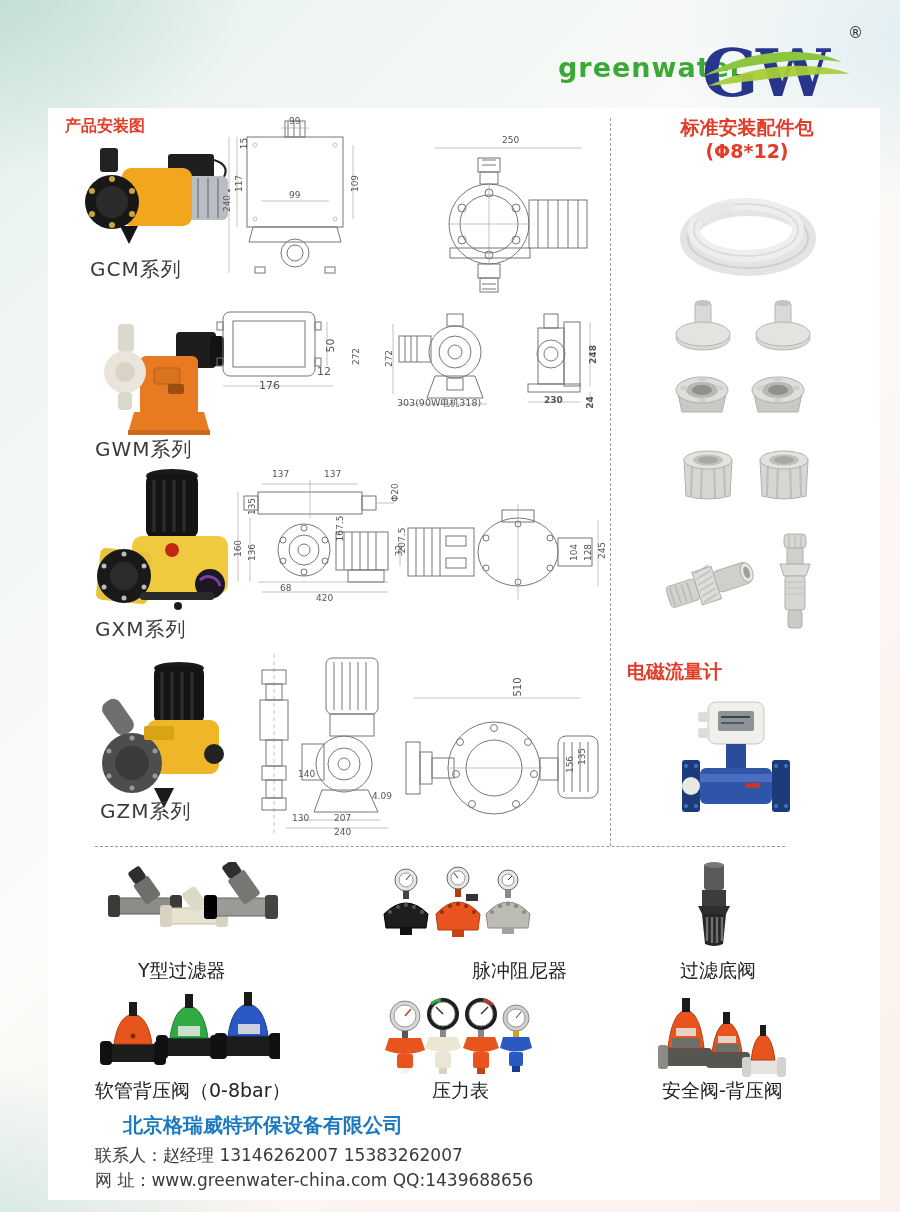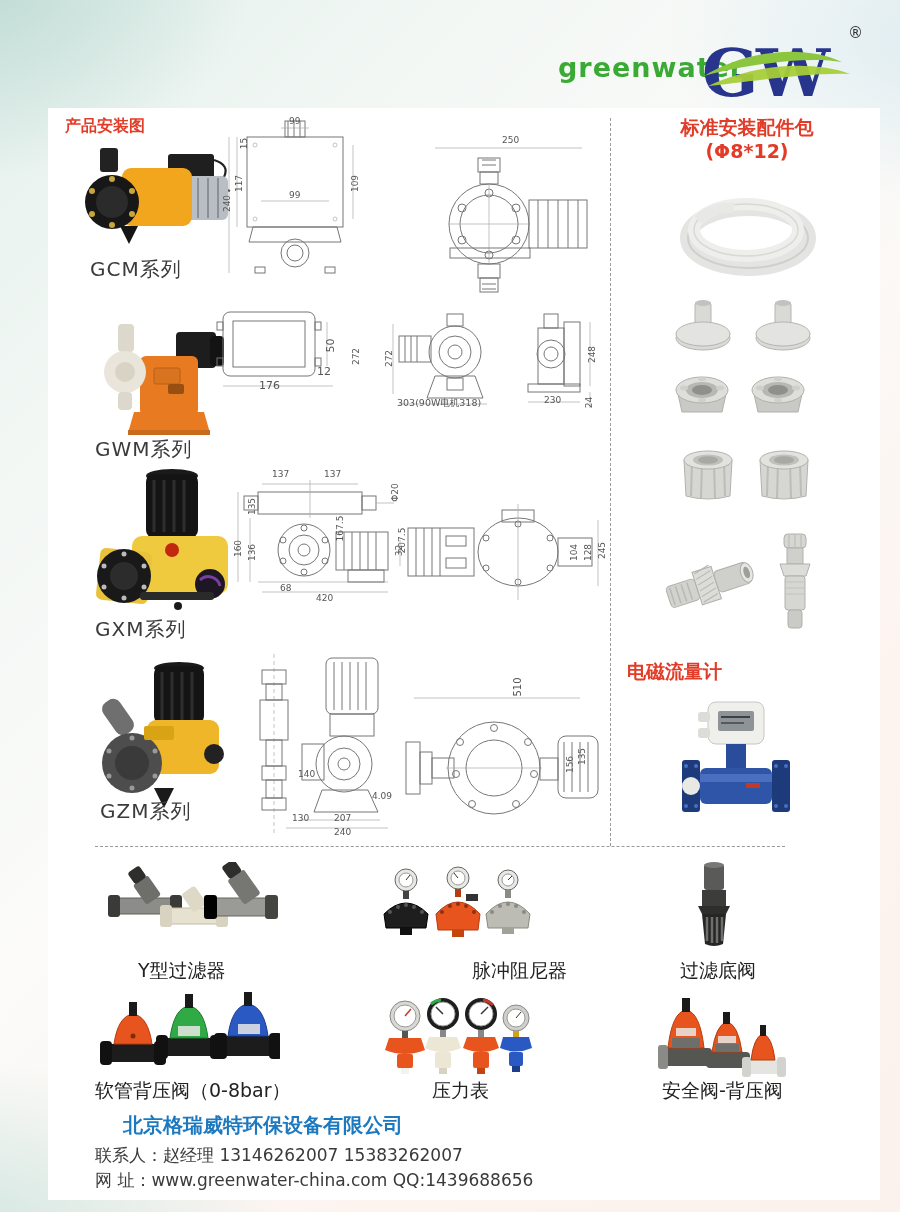--- a/index.html
+++ b/index.html
@@ -181,21 +181,21 @@
         <circle cx="72" cy="42" r="16"></circle>
         <circle cx="72" cy="42" r="7"></circle>
       <rect x="64" y="4" width="16" height="12"></rect>
       <rect x="64" y="68" width="16" height="12"></rect>
       <path d="M52,66 L92,66 L100,88 L44,88 Z"></path>
       <line class="thin" x1="16" y1="94" x2="104" y2="94"></line>
     </svg>
     <span class="dim" style="left:14px;top:88px;font-size:9.5px;">303(90W电机318)</span>
     <span class="dim dimv" style="left:-2px;top:44px;">272</span>
   </div>
-  <div class="abs draw" style="left:508px;top:310px;">
+  <div class="abs draw" style="left:508px;top:310px;font-weight:bold;">
     <svg width="92" height="102" viewBox="0 0 92 102">
       <rect x="30" y="18" width="26" height="56"></rect>
       <circle cx="43" cy="44" r="14"></circle>
         <circle cx="43" cy="44" r="7"></circle>
       <rect x="36" y="4" width="14" height="14"></rect>
       <rect x="56" y="12" width="16" height="64"></rect>
       <rect x="20" y="74" width="52" height="8"></rect>
       <line class="thin" x1="20" y1="92" x2="72" y2="92"></line>
       <line class="thin" x1="82" y1="12" x2="82" y2="76"></line>
       <line class="thin" x1="82" y1="82" x2="82" y2="98"></line>

